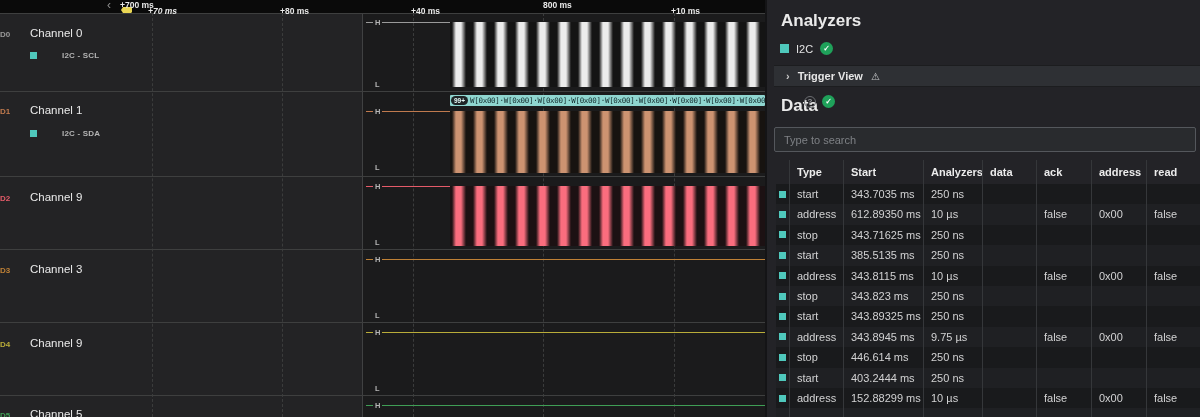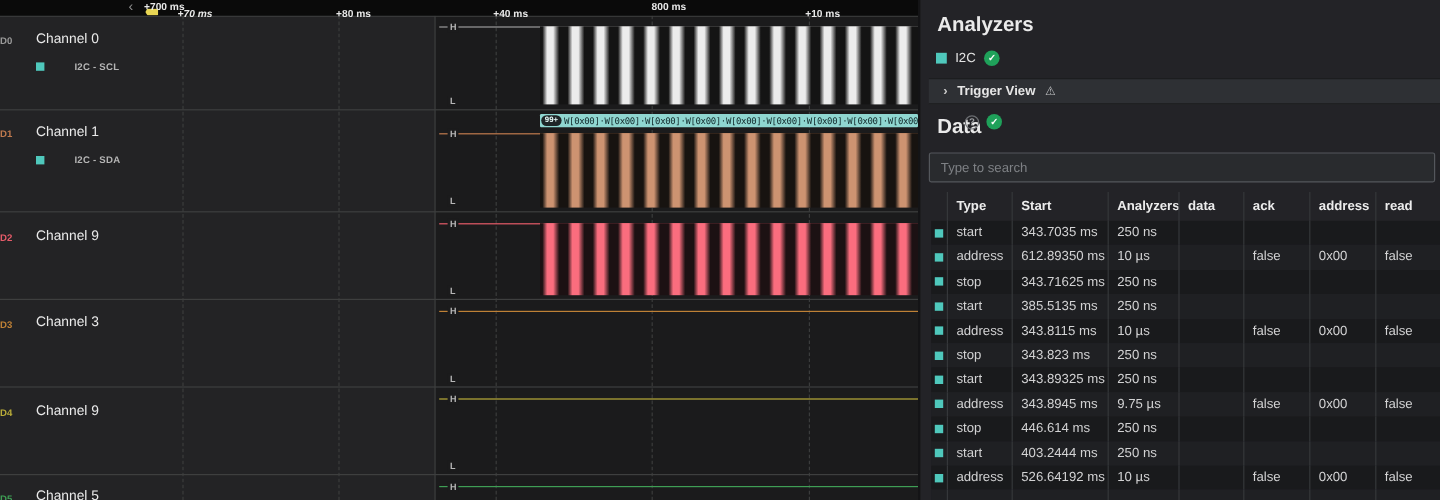--- a/index.html
+++ b/index.html
@@ -340,21 +340,21 @@
             <div></div>
             <div></div>
             <div></div>
             <div></div>
           </div>
           <div class="trow odd">
             <div class="icell">
               <span class="chip"></span>
             </div>
             <div>address</div>
-            <div>526.64192 ms</div>
+            <div>152.88299 ms</div>
             <div>10 µs</div>
             <div></div>
             <div>false</div>
             <div>0x00</div>
             <div>false</div>
           </div>
           <div class="trow even">
             <div class="icell"></div>
             <div></div>
             <div></div>

